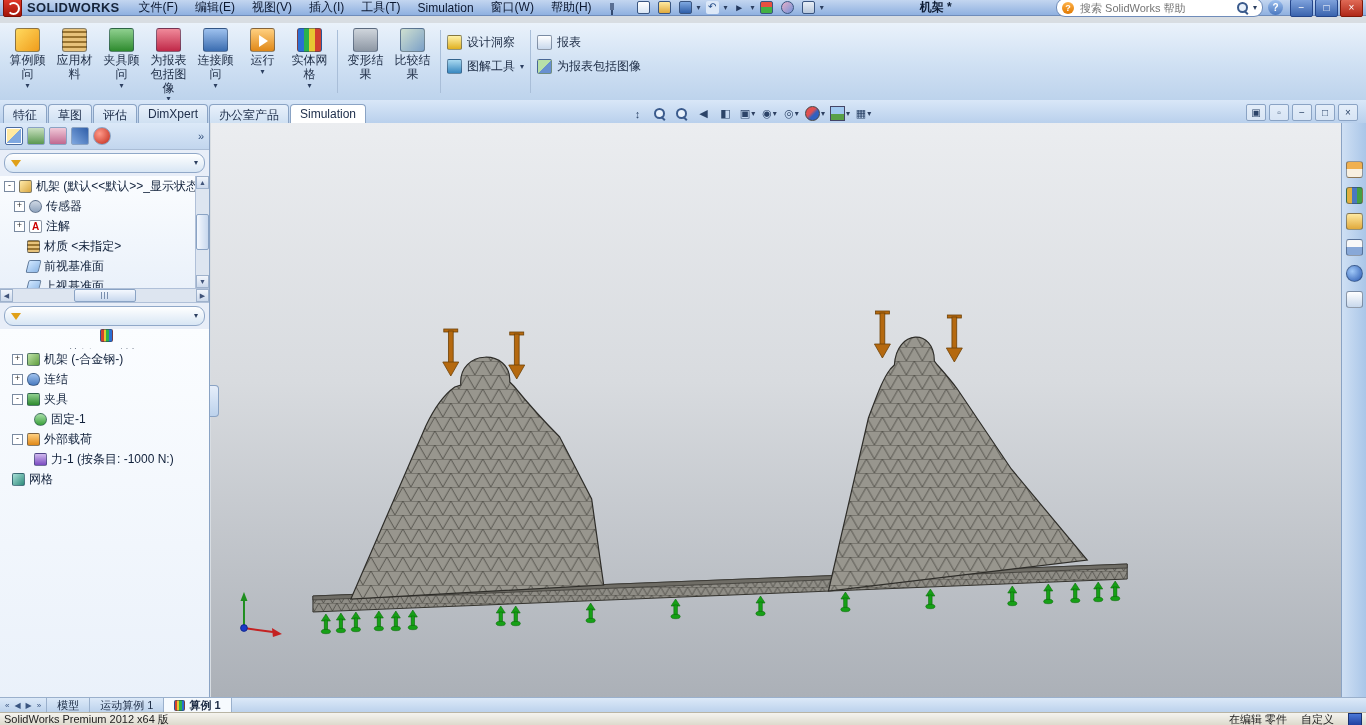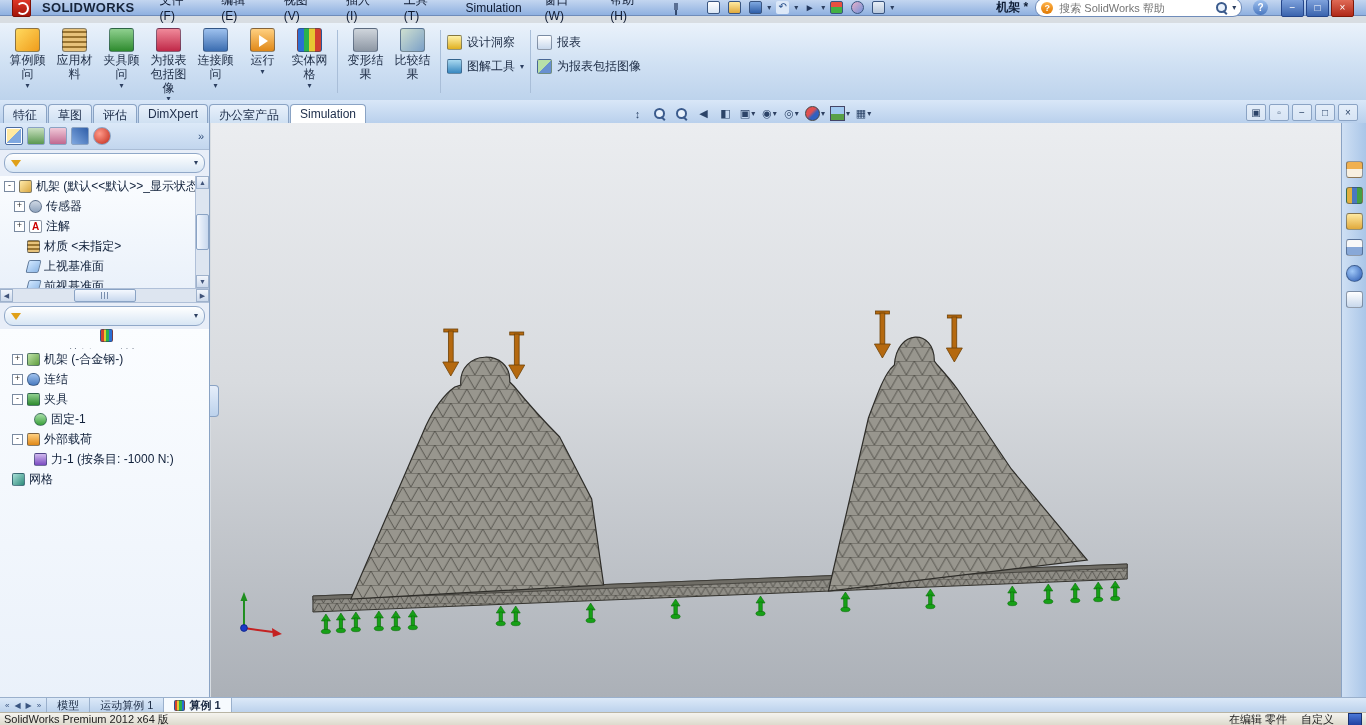--- a/index.html
+++ b/index.html
@@ -2,21 +2,21 @@
 <html><head>
 <meta charset="utf-8">
 <style>
   html,body{margin:0;padding:0;}
   body{width:1366px;height:725px;position:relative;overflow:hidden;
        font-family:"Liberation Sans","DejaVu Sans",sans-serif;font-size:12px;
        background:#d8dde2;color:#111;-webkit-font-smoothing:antialiased;}
   
   .titlebar{position:absolute;top:0;left:0;right:0;height:16px;
     background:linear-gradient(#c3d6f0,#8fb0e0);border-bottom:1px solid #6f8cba;
-    display:flex;align-items:center;padding:0 12px;box-sizing:border-box;gap:7px;}
+    display:flex;align-items:center;padding:0 3px;box-sizing:border-box;gap:1px;}
   .sw-logo{width:17px;height:17px;background:linear-gradient(#e23a2a,#a31408);border:1px solid #7c0f06;
     border-radius:2px;position:relative;flex:0 0 auto;}
   .sw-logo::after{content:"";position:absolute;left:3px;top:3px;width:9px;height:9px;border:2px solid #fff;
     border-radius:50%;border-left-color:transparent;}
   .logo-text{font-weight:bold;font-size:13px;color:#16243a;margin:0 10px 0 4px;letter-spacing:.3px;}
   .menu-item{padding:2px 8px;border-radius:2px;color:#0c1830;}
   .pin-icon{width:10px;height:14px;margin:0 6px;position:relative;}
   .pin-icon::before{content:"";position:absolute;left:3px;top:2px;width:4px;height:7px;background:#5a6f93;}
   .pin-icon::after{content:"";position:absolute;left:4px;top:9px;width:2px;height:5px;background:#334a70;}
   .qbar{display:flex;align-items:center;gap:2px;margin-left:10px;}
@@ -387,25 +387,25 @@
       <span class="expand">+</span>
       <span class="ti t-annot">A</span>
       <span>注解</span>
     </div>
     <div class="trow" style="padding-left:27px;">
       <span class="ti t-material"></span>
       <span>材质 &lt;未指定&gt;</span>
     </div>
     <div class="trow" style="padding-left:27px;">
       <span class="ti t-plane"></span>
-      <span>上视基准面</span>
+      <span>前视基准面</span>
     </div>
     <div class="trow" style="padding-left:27px;">
       <span class="ti t-plane"></span>
-      <span>前视基准面</span>
+      <span>上视基准面</span>
     </div>
     <div class="vscroll">
       <div class="sbtn">▲</div>
       <div class="vthumb"></div>
       <div class="sbtn">▼</div>
     </div>
   </div>
 
   <div class="hscroll">
     <div class="sbtn">◀</div>

